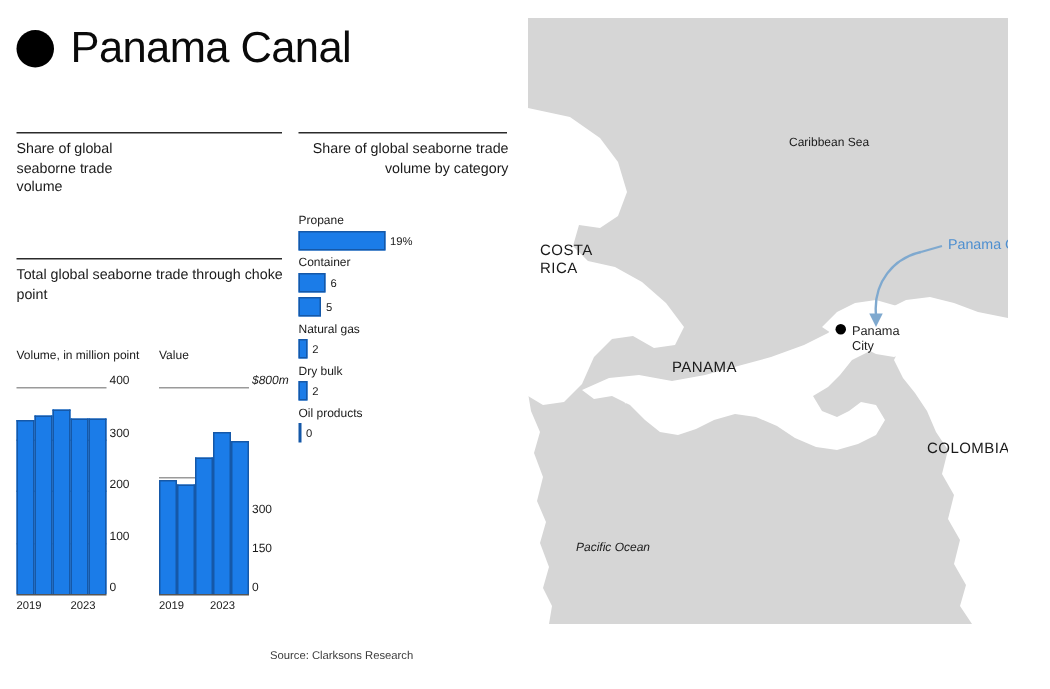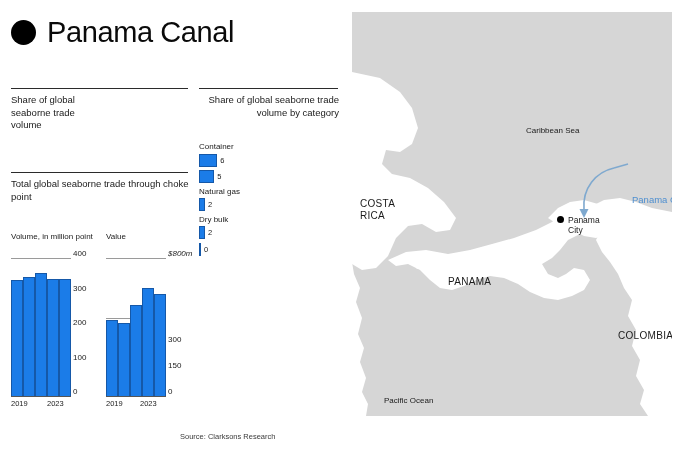--- a/index.html
+++ b/index.html
@@ -52,23 +52,23 @@
   .bars { position:absolute; left:0; bottom:0; width:82px; height:138px; display:flex; align-items:flex-end; }
   .bar { background:#1b7ce8; border:1px solid #1558a8; border-bottom:none; flex:1 1 auto; }
   .yrs { position:relative; width:82px; height:14px; margin-top:3px; }
   .yr { position:absolute; font-size:7.5px; color:#1a1a1a; }
 
   .source { position:absolute; left:180px; top:432px; font-size:7.5px; color:#3a3a3a; }
 
   
   .map { position:absolute; left:352px; top:12px; width:320px; height:404px; background:#d6d6d6; overflow:hidden; }
   .map svg { display:block; width:320px; height:404px; }
-  .mlabel { position:absolute; font-size:8.5px; color:#1a1a1a; white-space:nowrap;margin-top:36px; }
+  .mlabel { position:absolute; font-size:8.5px; color:#1a1a1a; white-space:nowrap; }
   .mlabel.sea { font-size:8px; }
-  .mlabel.ocean { font-size:8px; }
+  .mlabel.ocean { font-style:italic; font-size:8px; }
   .mlabel.country { font-size:10px; letter-spacing:0.3px; }
   .mlabel.canal { color:#4e8fd0; font-size:9.5px; }
   .mcity { position:absolute; width:7px; height:7px; border-radius:50%; background:#000; }
   .mcity-lbl { position:absolute; font-size:8.5px; line-height:10px; color:#1a1a1a; }
 </style>
 </head>
 <body>
 
 <div class="page">
 
@@ -84,20 +84,27 @@
       <div class="stat-label">Share of global seaborne trade volume</div>
     </div>
 
     <div class="cat-head">
       <div class="rule"></div>
       <div class="cat-head-label">Share of global seaborne trade volume by category</div>
     </div>
 
     <div class="cat-list">
         <div class="cat-item">
+          <div class="cat-name">Propane</div>
+          <div class="cat-bar-row">
+            <div class="cat-bar" style="width: 58px;"></div>
+            <div class="cat-val">19%</div>
+          </div>
+        </div>
+        <div class="cat-item">
           <div class="cat-name">Container</div>
           <div class="cat-bar-row">
             <div class="cat-bar" style="width: 18.3158px;"></div>
             <div class="cat-val">6</div>
           </div>
         </div>
         <div class="cat-item">
           <div class="cat-bar-row">
             <div class="cat-bar" style="width: 15.2632px;"></div>
             <div class="cat-val">5</div>
@@ -111,20 +118,21 @@
           </div>
         </div>
         <div class="cat-item">
           <div class="cat-name">Dry bulk</div>
           <div class="cat-bar-row">
             <div class="cat-bar" style="width: 6.10526px;"></div>
             <div class="cat-val">2</div>
           </div>
         </div>
         <div class="cat-item">
+          <div class="cat-name">Oil products</div>
           <div class="cat-bar-row">
             <div class="cat-bar" style="width: 1.5px; background: transparent; border-color: rgb(21, 88, 168);"></div>
             <div class="cat-val">0</div>
           </div>
         </div>
       </div>
 
     <div class="choke">
       <div class="rule"></div>
       <div class="choke-title">Total global seaborne trade through choke point</div>

